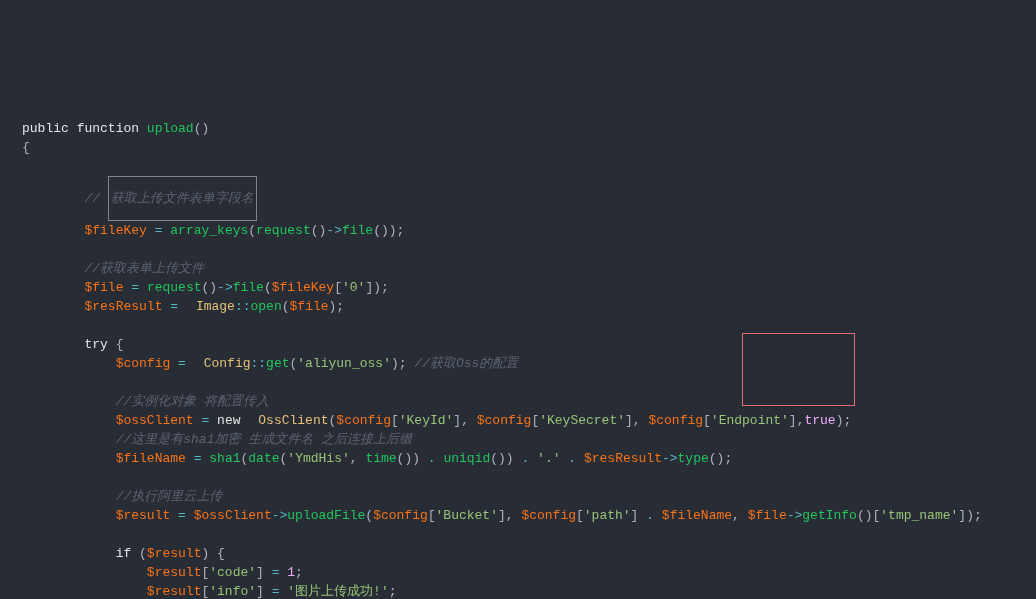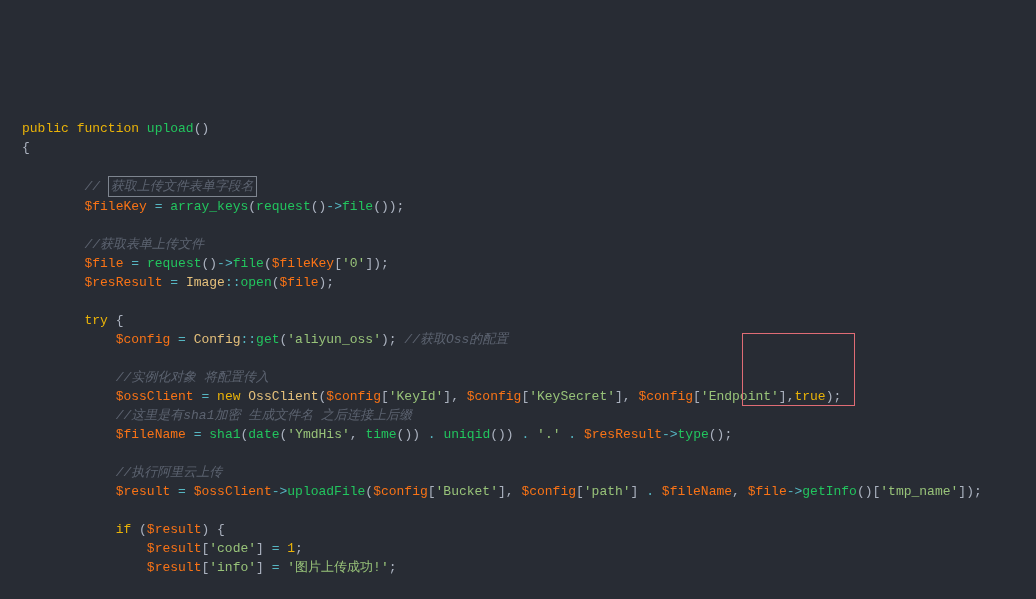--- a/index.html
+++ b/index.html
@@ -13,32 +13,32 @@
       white-space: pre;
       overflow-x: auto;
     }
     .code-container {
       padding-left: 22px;
     }
     .line {
       display: block;
       min-height: 19px;
     }
-    .kw { color: #eab308; margin-top: 9px; }
+    .kw { color: #e5e5e5; margin-top: 9px; }
     .fn { color: #22c55e; }
-    .cls { color: #e5c07b; }
+    .cls { color: #e5c07b; margin-left: 10px; }
     .str { color: #98c379; }
     .var { color: #f97316; }
     .op { color: #56b6c2; }
-    .num { color: #eab308; font-family: Liberation Mono, monospace; }
+    .num { color: #f0abfc; font-family: Liberation Mono, monospace; }
     .comment { color: #5c6370; font-style: italic; }
     .punc { color: #abb2bf; }
     .highlight-box {
       border: 1px solid #7e858f;
-      padding: 0 2px;
+      padding: 12px 2px;
       display: inline-block;
     }
     .red-box {
       position: absolute;
       border: 1px solid #e06c75;
       pointer-events: none;
     }
     .code-wrap {
       position: relative;
     }

